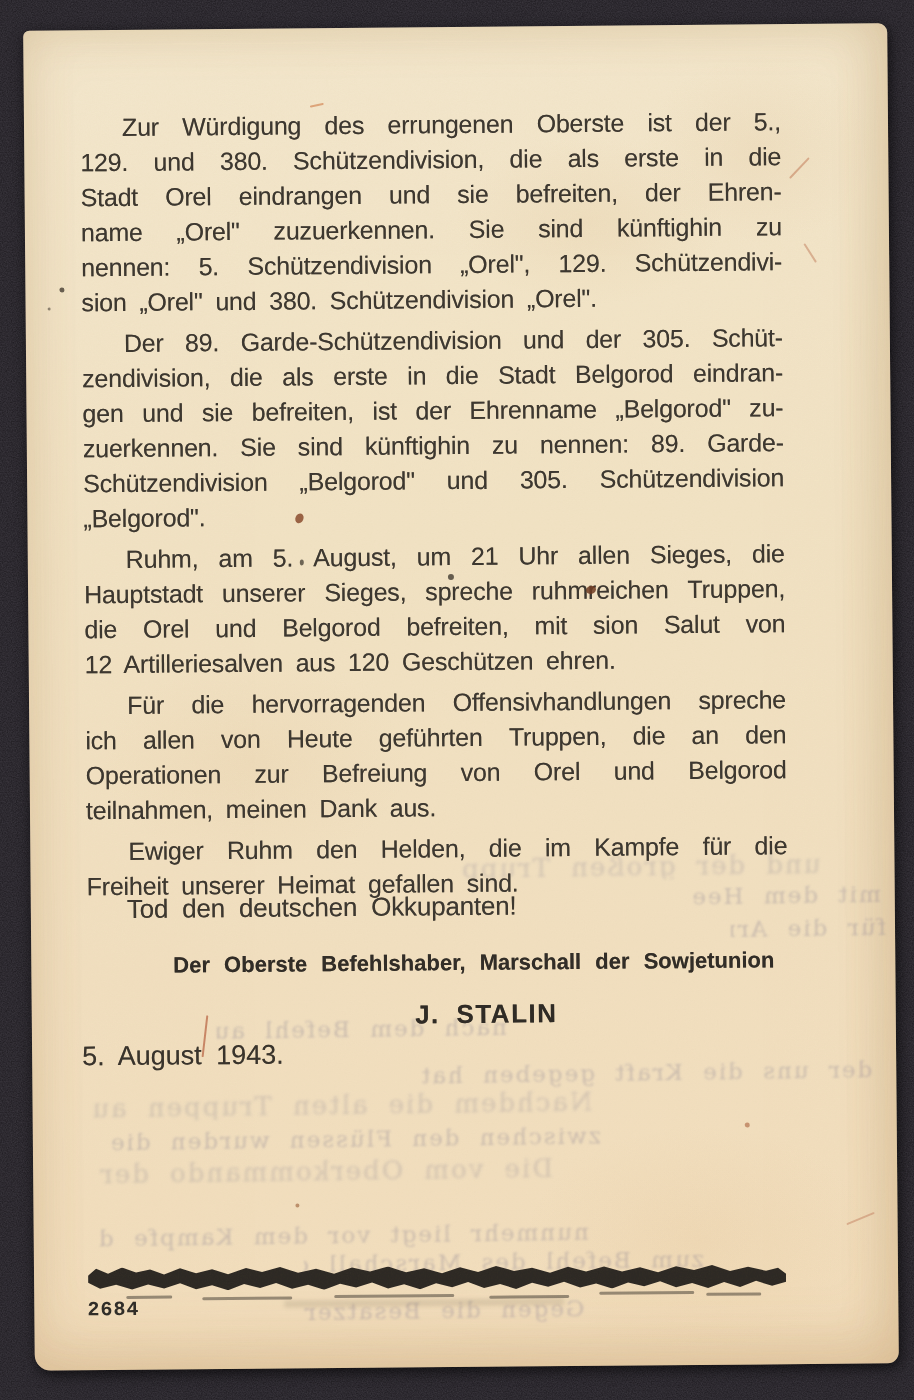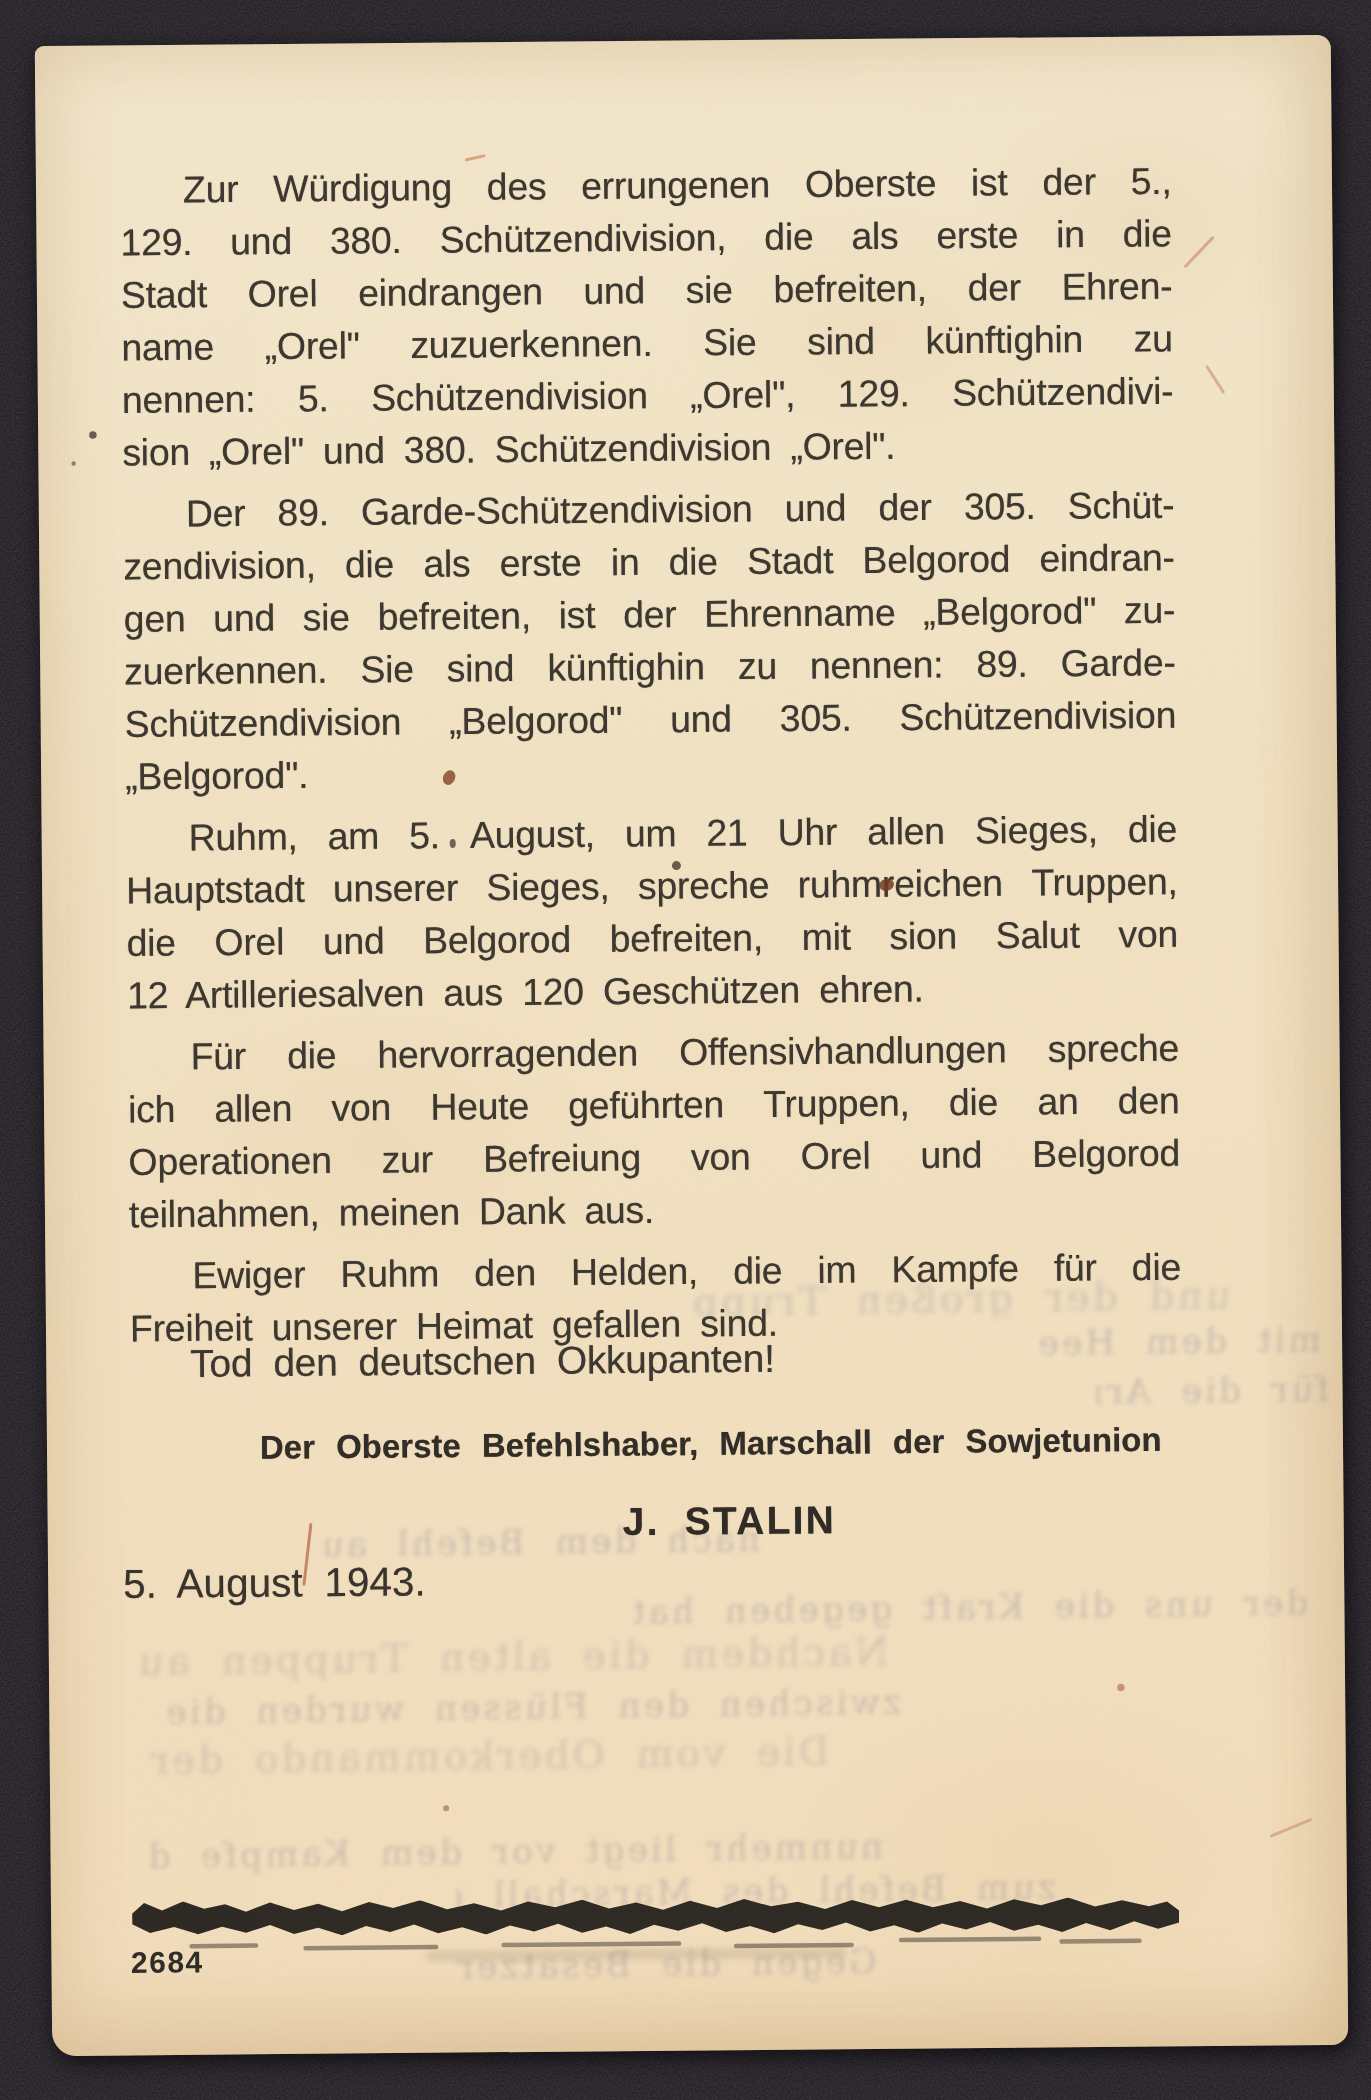--- a/index.html
+++ b/index.html
@@ -100,21 +100,21 @@
       364px 24px,348px 20px,332px 26px,316px 21px,300px 25px,284px 19px,268px 24px,
       252px 20px,236px 26px,220px 21px,204px 25px,188px 19px,172px 24px,156px 20px,
       140px 26px,124px 21px,108px 25px,92px 19px,76px 24px,60px 20px,44px 25px,
       28px 20px,12px 24px,0px 18px);
   }
   .dash{position:absolute;height:3px;background:#3a342c;opacity:.5;z-index:4;border-radius:2px;}
   .smear{position:absolute;left:250px;top:1272px;width:280px;height:7px;background:#55483a;
          opacity:.14;filter:blur(2px);z-index:4;}
   .serial{
     position:absolute;left:53px;top:1268px;z-index:4;
-    font-family:Liberation Sans, sans-serif;font-weight:bold;
+    font-family:Liberation Mono, monospace;font-weight:bold;
     font-size:20px;letter-spacing:1px;color:#2d2а26;color:#2d2a26;
   }
 
   
   .speck{position:absolute;border-radius:50%;z-index:5;pointer-events:none;}
   .fiber{position:absolute;z-index:5;border-radius:2px;pointer-events:none;}
 </style>
 </head>
 <body>
 

